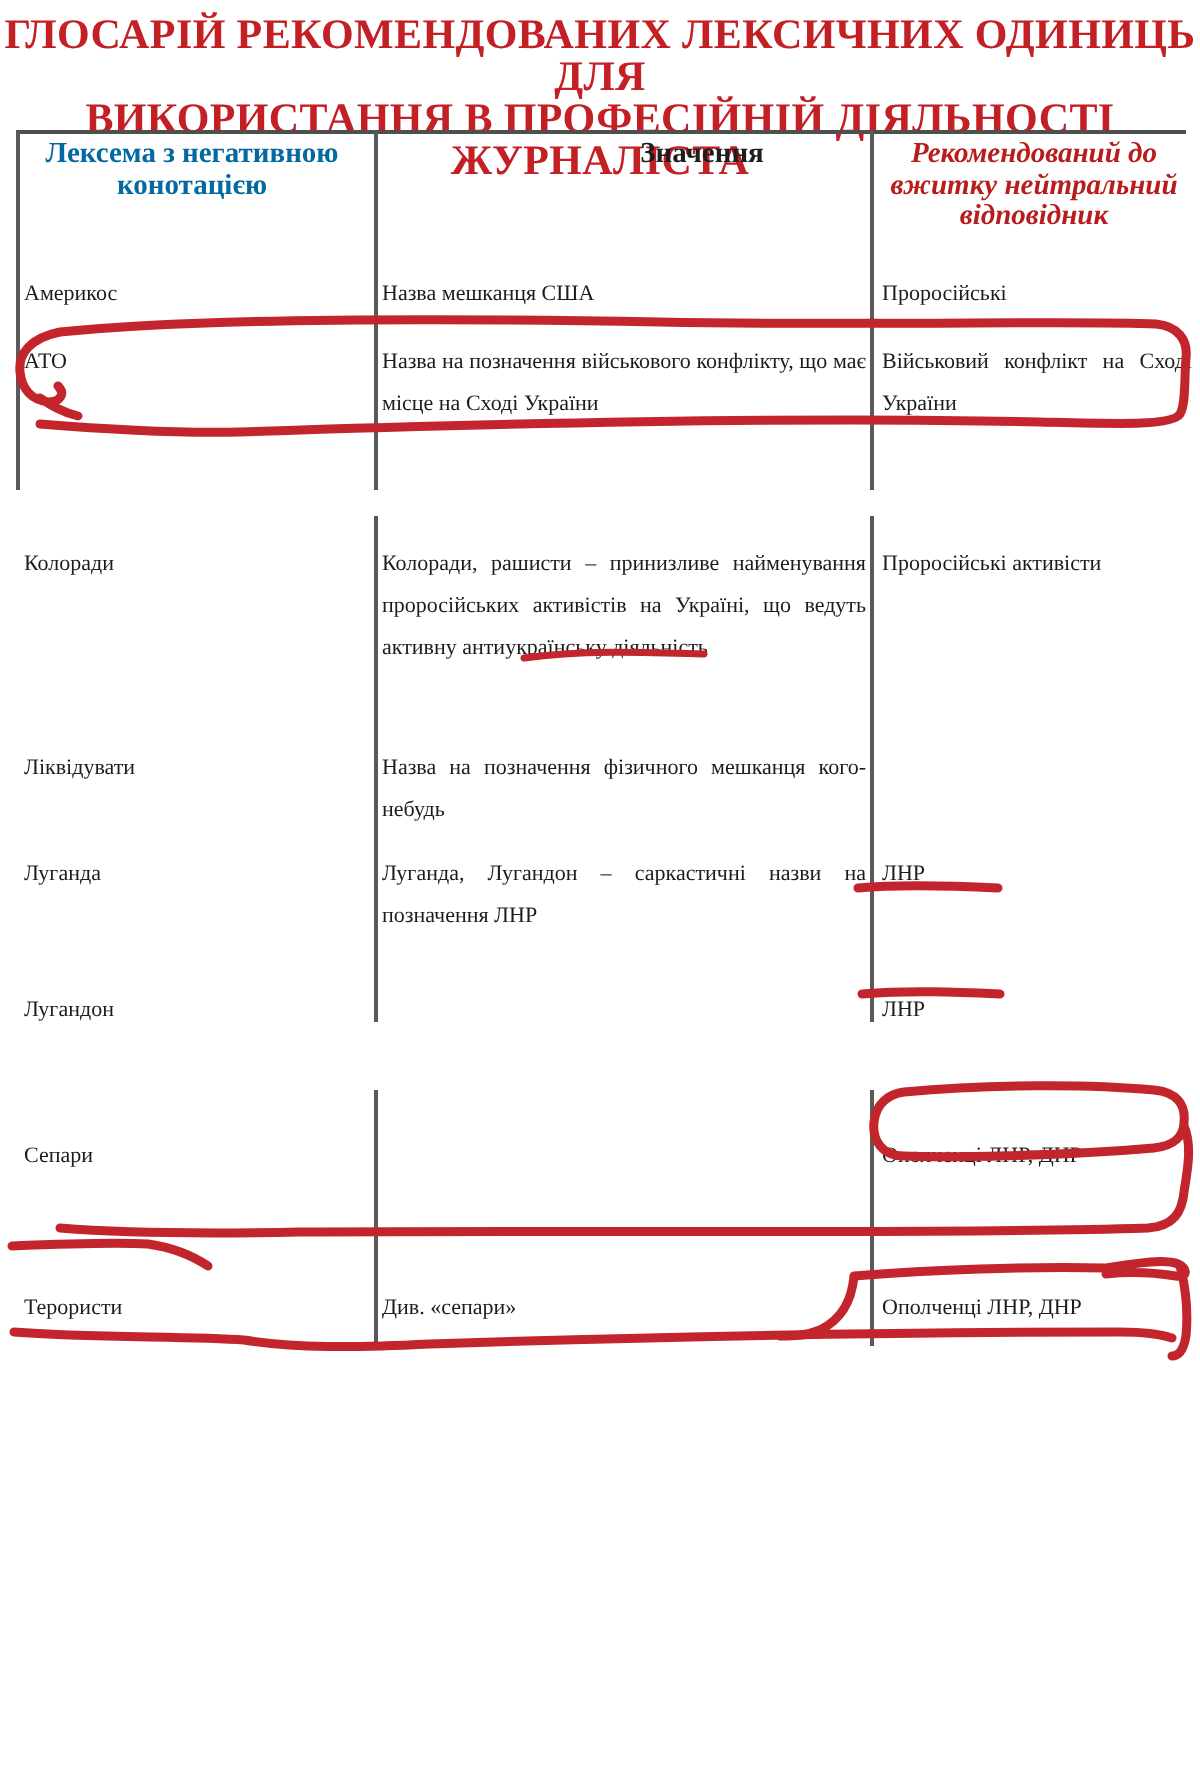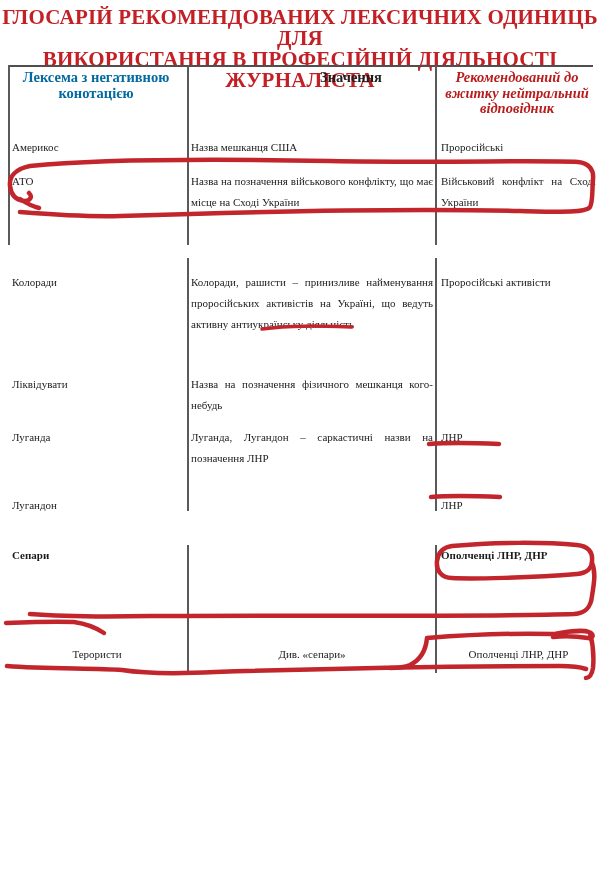--- a/index.html
+++ b/index.html
@@ -32,21 +32,21 @@
   }
   .h-lex{left:10px;width:172px;color:#0369a1;}
   .h-mean{left:189px;width:244px;color:#1e1e1e;padding-left:40px;}
   .h-neu{left:438px;width:158px;color:#b91c1c;font-style:italic;}
   
   .cell{position:absolute;font-size:11px;line-height:21px;color:#1c1c1c;}
   .c1{left:12px;width:170px;}
   .c2{left:191px;width:242px;text-align:justify;}
   .c3{left:441px;width:155px;text-align:justify;}
   .r1{top:137px;} .r2{top:171px;} .r3{top:272px;} .r4{top:374px;}
-  .r5{top:427px;} .r6{top:479px;margin-top:16px;} .r7{top:545px;font-weight:bold;} .r8{top:644px;text-align:center;}
+  .r5{top:427px;} .r6{top:479px;margin-top:16px;} .r7{top:568px;} .r8{top:644px;}
   .indent{padding-left:6px;}
   .nowrap{white-space:nowrap;}
   
   svg.ann-layer{position:absolute;left:0;top:0;width:600px;height:896px;pointer-events:none;}
   path.ann{fill:none;stroke:#c2252b;stroke-width:4.5;stroke-linecap:round;stroke-linejoin:round;}
   path.thin{stroke-width:3.5;}
 </style>
 </head>
 <body>
 

